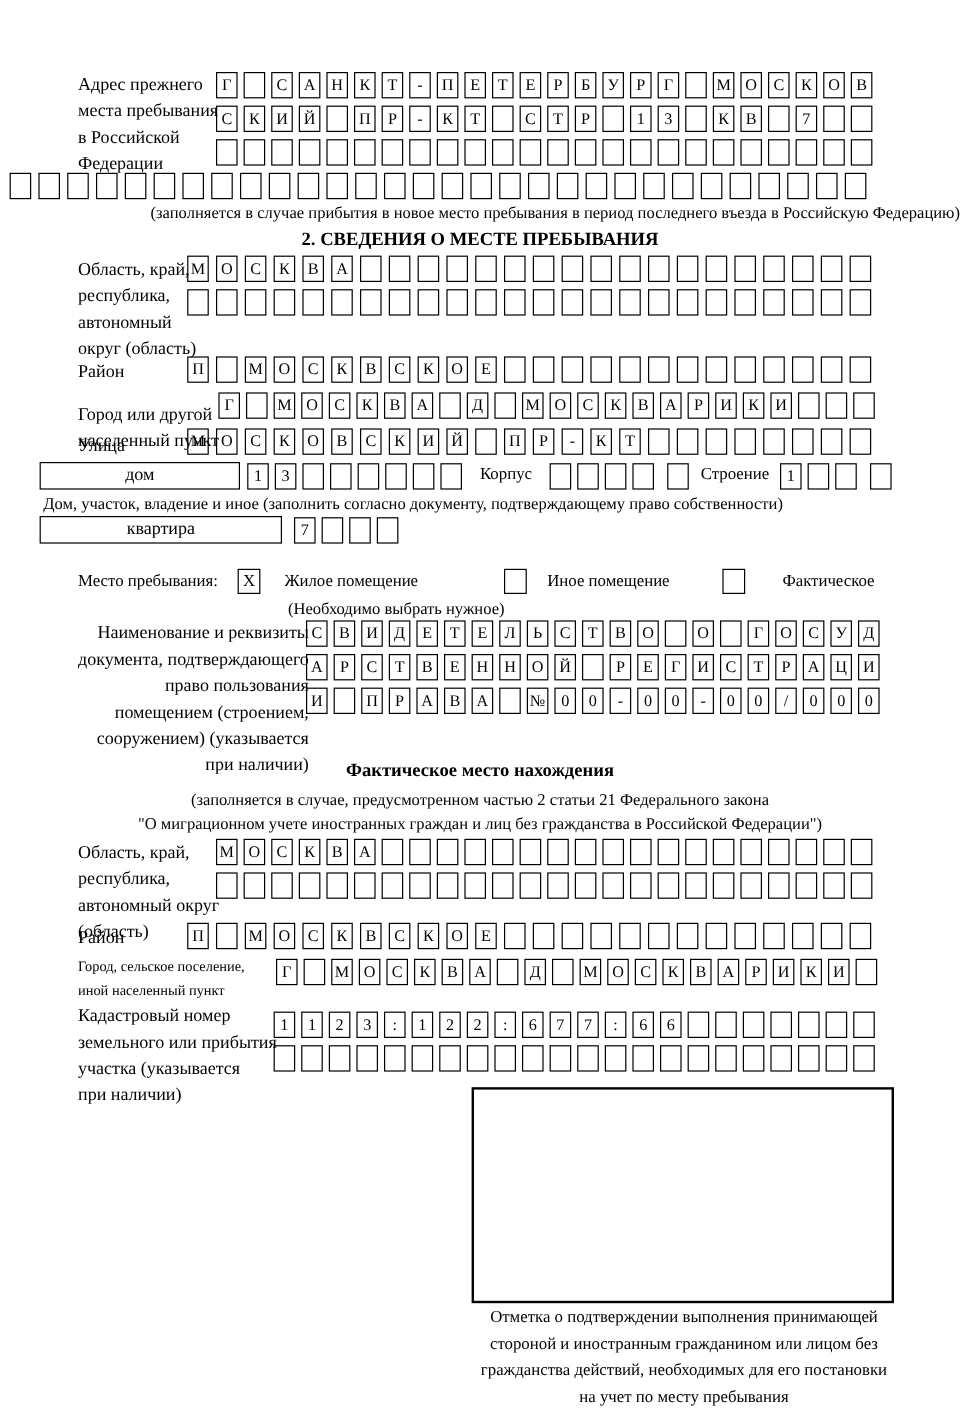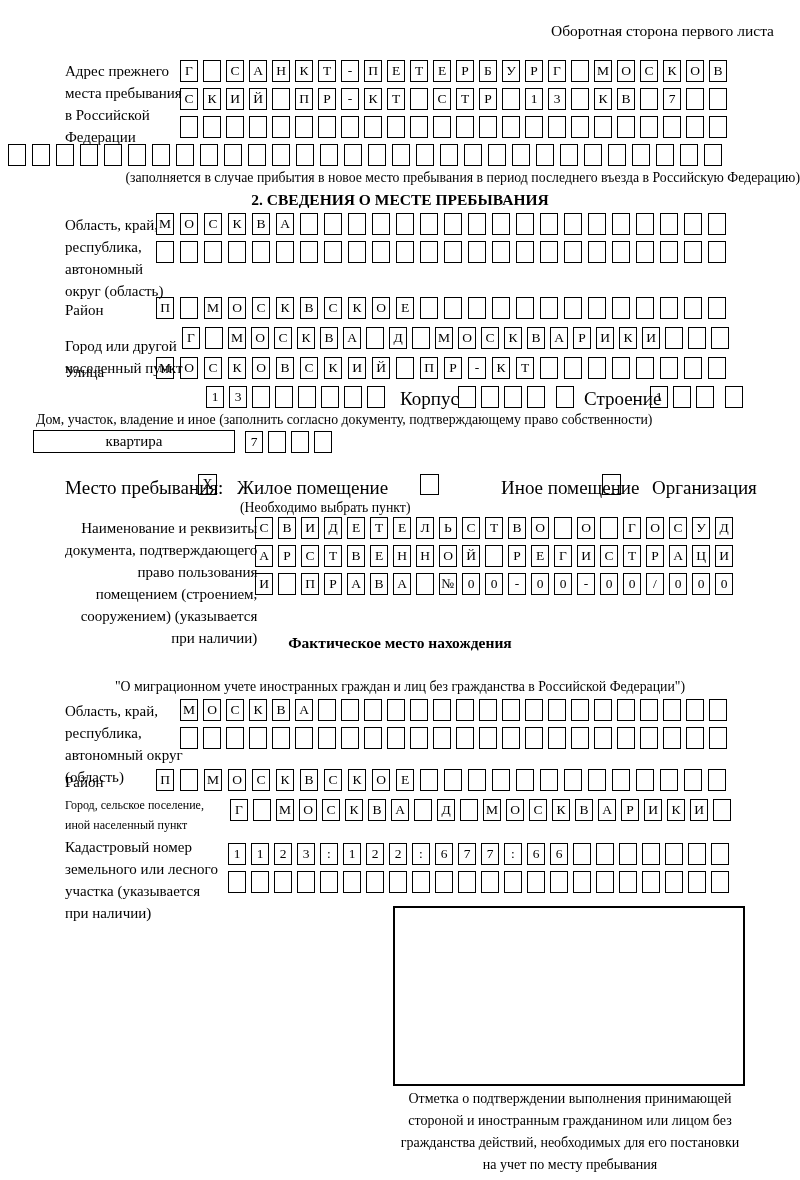--- a/index.html
+++ b/index.html
@@ -1,21 +1,21 @@
 <!DOCTYPE html>
 <html><head>
 <meta charset="utf-8">
 <style>
   html,body{margin:0;padding:0;background:#fff;}
   .page{position:relative;width:800px;height:1180px;background:#fff;color:#000;
         font-family:"Liberation Serif","DejaVu Serif",serif;overflow:hidden;}
   .hdr{position:absolute;top:22px;right:26px;font-size:15.5px;}
   .lbl{position:absolute;font-size:15px;line-height:22px;white-space:pre-line;}
   .lbl.sm{font-size:12px;line-height:20px;}
-  .ilbl{position:absolute;font-size:19px;}
+  .ilbl{position:absolute;font-size:14px;}
   .note{position:absolute;left:0;width:800px;text-align:center;font-size:13.8px;}
   .sec-title{position:absolute;left:0;width:800px;text-align:center;font-weight:bold;font-size:15.5px;}
   .caption{position:absolute;font-size:13.8px;white-space:nowrap;}
   .cr{position:absolute;display:flex;}
   .g5{gap:5px;}
   .g6{gap:6px;}
   .cell{width:16px;height:20px;border:1.5px solid #000;text-align:center;
         font-size:13.5px;line-height:20px;flex:0 0 auto;}
   .r-stro .cell:last-child,.r-korpus .cell:last-child{margin-left:6px;}
   .widebox{position:absolute;height:21px;border:1.5px solid #000;display:flex;
@@ -44,42 +44,41 @@
   .l-korpus{left:400px;top:388px;}
   .r-korpus{left:458px;top:386px;}
   .l-stro{left:584px;top:388px;}
   .r-stro{left:650px;top:386px;}
   .cap-dom{left:36px;top:412px;}
   .wb-apt{left:33px;top:430px;width:200px;}
   .r-apt{left:245px;top:431px;}
   .cap-apt{left:36px;top:458px;}
   .l-stay{left:65px;top:477px;}
   .chk1{left:198px;top:474px;} .o1{left:237px;top:477px;}
-  .chk2{left:420px;top:474px;} .o2{left:456px;top:477px;margin-left:45px;}
+  .chk2{left:420px;top:474px;} .o2{left:456px;top:477px;}
   .chk3{left:602px;top:474px;} .o3{left:652px;top:477px;}
   .n-choose{left:240px;width:auto;text-align:left;top:500px;}
   .lbl-doc{left:65px;top:517px;text-align:right;}
   .r-doc1{left:255px;top:517px;} .r-doc2{left:255px;top:545px;} .r-doc3{left:255px;top:573px;}
   .t-actual{top:634px;}
   .n-act1{top:659px;} .n-act2{top:679px;}
   .lbl-regA{left:65px;top:700px;}
   .r-regAa{left:180px;top:699px;} .r-regAb{left:180px;top:727px;}
   .lbl-distA{left:65px;top:771px;}
   .r-distA{left:156px;top:769px;}
   .lbl-cityA{left:65px;top:795px;}
   .r-cityA{left:230px;top:799px;}
   .lbl-cad{left:65px;top:836px;}
   .r-cad1{left:228px;top:843px;} .r-cad2{left:228px;top:871px;}
 </style>
 </head>
 <body>
 
 <div class="page">
 
-  <div class="hdr">Оборотная сторона первого листа</div>
 
   <div class="lbl lbl-prev">Адрес прежнего
 места пребывания
 в Российской
 Федерации</div>
   <div class="cr g5 r-a1">
       <div class="cell">Г</div>
       <div class="cell"></div>
       <div class="cell">С</div>
       <div class="cell">А</div>
@@ -327,20 +326,21 @@
       <div class="cell"></div>
       <div class="cell"></div>
       <div class="cell"></div>
       <div class="cell"></div>
       <div class="cell"></div>
       <div class="cell"></div>
       <div class="cell"></div>
       <div class="cell"></div>
     </div>
 
+  <div class="widebox wb-dom">дом</div>
   <div class="cr g5 r-dom">
       <div class="cell">1</div>
       <div class="cell">3</div>
       <div class="cell"></div>
       <div class="cell"></div>
       <div class="cell"></div>
       <div class="cell"></div>
       <div class="cell"></div>
       <div class="cell"></div>
     </div>
@@ -368,22 +368,22 @@
       <div class="cell"></div>
       <div class="cell"></div>
     </div>
 
   <div class="ilbl l-stay">Место пребывания:</div>
   <div class="chk chk1">X</div>
   <div class="ilbl o1">Жилое помещение</div>
   <div class="chk chk2"></div>
   <div class="ilbl o2">Иное помещение</div>
   <div class="chk chk3"></div>
-  <div class="ilbl o3">Организация</div>
-  <div class="note n-choose">(Необходимо выбрать пункт)</div>
+  <div class="ilbl o3">Фактическое</div>
+  <div class="note n-choose">(Необходимо выбрать нужное)</div>
 
   <div class="lbl lbl-doc">Наименование и реквизиты
 документа, подтверждающего
 право пользования
 помещением (строением,
 сооружением) (указывается
 при наличии)</div>
   <div class="cr g5 r-doc1">
       <div class="cell">С</div>
       <div class="cell">В</div>
@@ -448,20 +448,21 @@
       <div class="cell">-</div>
       <div class="cell">0</div>
       <div class="cell">0</div>
       <div class="cell">/</div>
       <div class="cell">0</div>
       <div class="cell">0</div>
       <div class="cell">0</div>
     </div>
 
   <div class="sec-title t-actual">Фактическое место нахождения</div>
+  <div class="note n-act1">(заполняется в случае, предусмотренном частью 2 статьи 21 Федерального закона</div>
   <div class="note n-act2">"О миграционном учете иностранных граждан и лиц без гражданства в Российской Федерации")</div>
 
   <div class="lbl lbl-regA">Область, край,
 республика,
 автономный округ
 (область)</div>
   <div class="cr g5 r-regAa">
       <div class="cell">М</div>
       <div class="cell">О</div>
       <div class="cell">С</div>
@@ -563,21 +564,21 @@
       <div class="cell">В</div>
       <div class="cell">А</div>
       <div class="cell">Р</div>
       <div class="cell">И</div>
       <div class="cell">К</div>
       <div class="cell">И</div>
       <div class="cell"></div>
     </div>
 
   <div class="lbl lbl-cad">Кадастровый номер
-земельного или лесного
+земельного или прибытия
 участка (указывается
 при наличии)</div>
   <div class="cr g5 r-cad1">
       <div class="cell">1</div>
       <div class="cell">1</div>
       <div class="cell">2</div>
       <div class="cell">3</div>
       <div class="cell">:</div>
       <div class="cell">1</div>
       <div class="cell">2</div>

